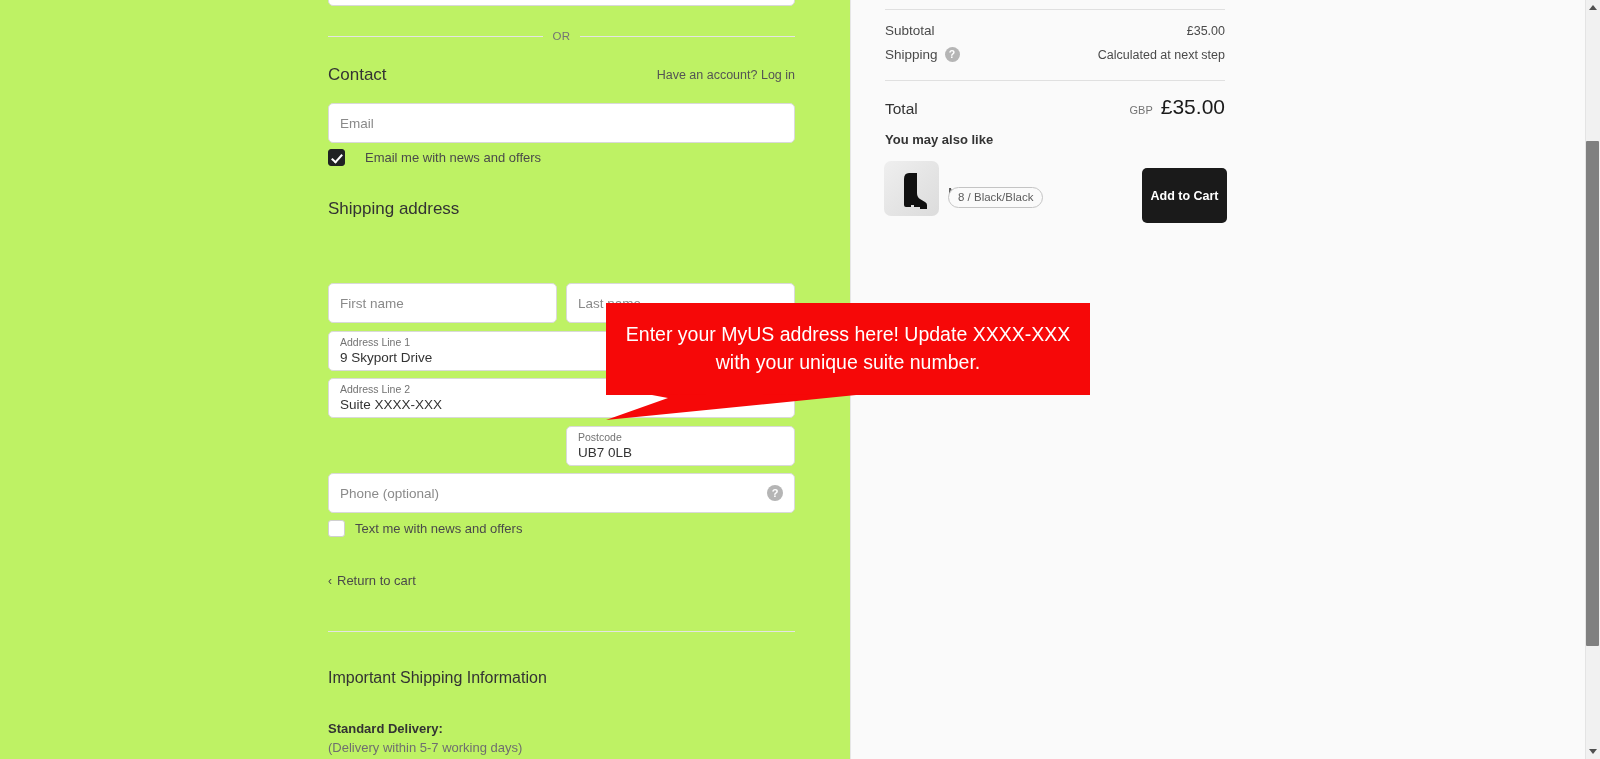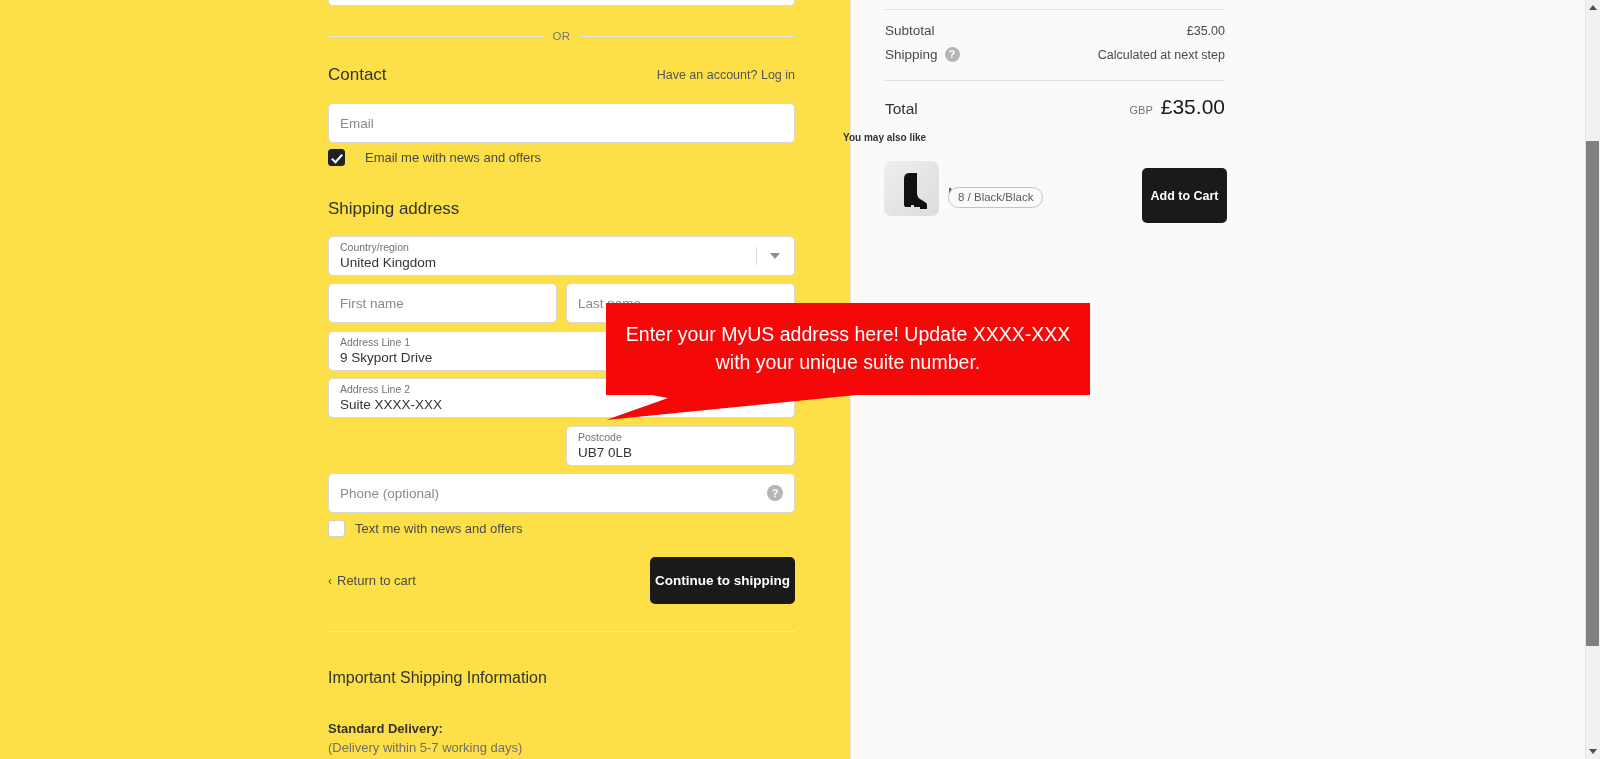--- a/index.html
+++ b/index.html
@@ -10,21 +10,21 @@
     overflow: hidden;
     background: #ffffff;
     font-family: "Liberation Sans", sans-serif;
     -webkit-font-smoothing: antialiased;
   }
 
   #page {
     position: relative;
     width: 1600px;
     height: 759px;
-    background: #fde047;
+    background: #bef264;
   }
 
   
   .summary-panel {
     position: absolute;
     left: 850px;
     top: 0;
     width: 735px;
     height: 759px;
     background: #fafafa;
@@ -320,23 +320,23 @@
     font-size: 11px;
     color: #737373;
   }
   #total-amount {
     font-size: 21px;
     color: #1a1a1a;
   }
 
   #upsell-title {
     position: absolute;
-    left: 843px;
+    left: 885px;
     top: 132px;
-    font-size: 10px;
+    font-size: 13px;
     font-weight: 700;
     color: #333333;
   }
 
   .upsell-row {
     position: absolute;
     left: 884px;
     top: 161px;
     width: 342px;
     height: 56px;
@@ -466,28 +466,20 @@
     <span class="fplaceholder">Email</span>
   </div>
 
   <div class="cb-row" style="left:328px; top:149px;gap:20px;">
     <span class="cb-box checked"></span>
     <span class="cb-label">Email me with news and offers</span>
   </div>
 
   <div class="section-title" id="shipping-title">Shipping address</div>
 
-  <div class="field" style="left:328px; top:236px; width:467px;">
-    <span class="flabel">Country/region</span>
-    <span class="fvalue">United Kingdom</span>
-    <span class="caret-wrap">
-      <span class="divline"></span>
-      <span class="caret"></span>
-    </span>
-  </div>
 
   <div class="field" style="left:328px; top:283px; width:229px;">
     <span class="fplaceholder">First name</span>
   </div>
 
   <div class="field" style="left:566px; top:283px; width:229px;">
     <span class="fplaceholder">Last name</span>
   </div>
 
   <div class="field" style="left:328px; top:331px; width:467px;">
@@ -514,21 +506,20 @@
   <div class="cb-row" style="left:328px; top:520px;">
     <span class="cb-box unchecked"></span>
     <span class="cb-label">Text me with news and offers</span>
   </div>
 
   <div class="return-link">
     <span class="chev">‹</span>
     <span>Return to cart</span>
   </div>
 
-  <button class="btn-dark" id="continue-shipping-button">Continue to shipping</button>
 
   <div class="foot-rule"></div>
   <div id="important-shipping-title">Important Shipping Information</div>
   <div id="standard-delivery-title">Standard Delivery:</div>
   <div id="standard-delivery-note">(Delivery within 5-7 working days)</div>
 
   <div class="sum-rule" style="top:9px;"></div>
 
   <div class="sum-row" style="top:23px;">
     <span class="sum-key">Subtotal</span>

